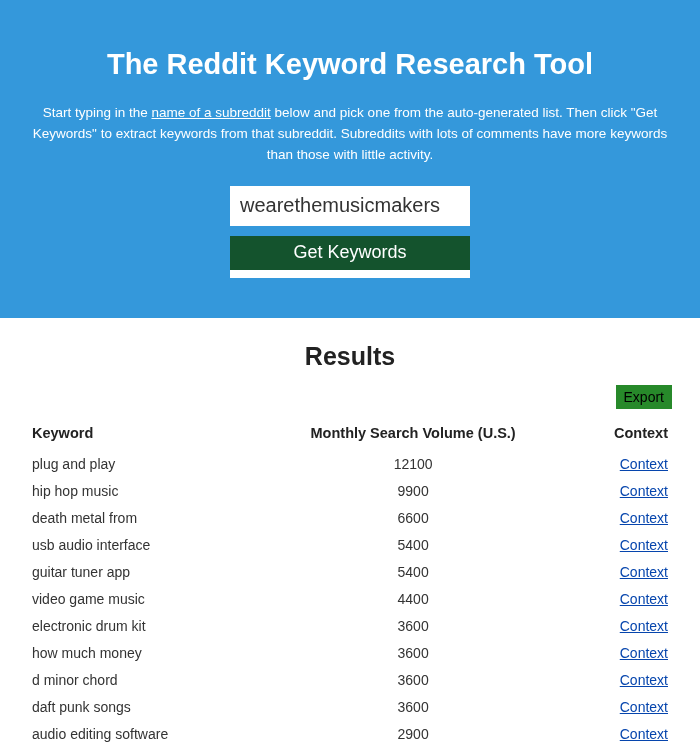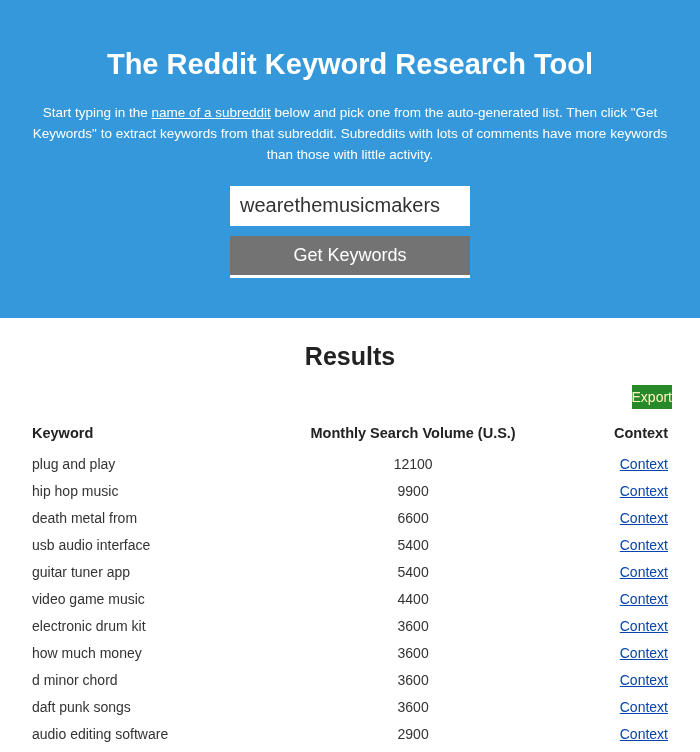--- a/index.html
+++ b/index.html
@@ -45,24 +45,24 @@
       font-size: 20px;
       color: #333;
       border: none;
       padding: 6px 10px;
       background: #ffffff;
       font-family: inherit;
     }
     .get-keywords-btn {
       width: 240px;
       height: 42px;
-      background: #737373;
+      background: #14532d;
       color: #ffffff;
       border: none;
-      border-bottom: 3px solid #ffffff;
+      border-bottom: 8px solid #ffffff;
       font-size: 18px;
       font-weight: 500;
       cursor: pointer;
       font-family: inherit;
     }
     .results-section {
       padding: 24px 28px 10px 28px;
     }
     .results-title {
       text-align: center;
@@ -71,23 +71,23 @@
       color: #222;
       margin-bottom: 14px;
     }
     .export-row {
       display: flex;
       justify-content: flex-end;
       margin-bottom: 10px;
     }
     .export-btn {
       background: #27892a;
-      color: #fef9c3;
+      color: #000000;
       border: none;
-      padding: 4px 0;
+      padding: 4px 8px;
       font-size: 14px;
       cursor: pointer;
       font-family: inherit;
     }
     table.results-table {
       width: 100%;
       border-collapse: collapse;
     }
     table.results-table th {
       text-align: left;

